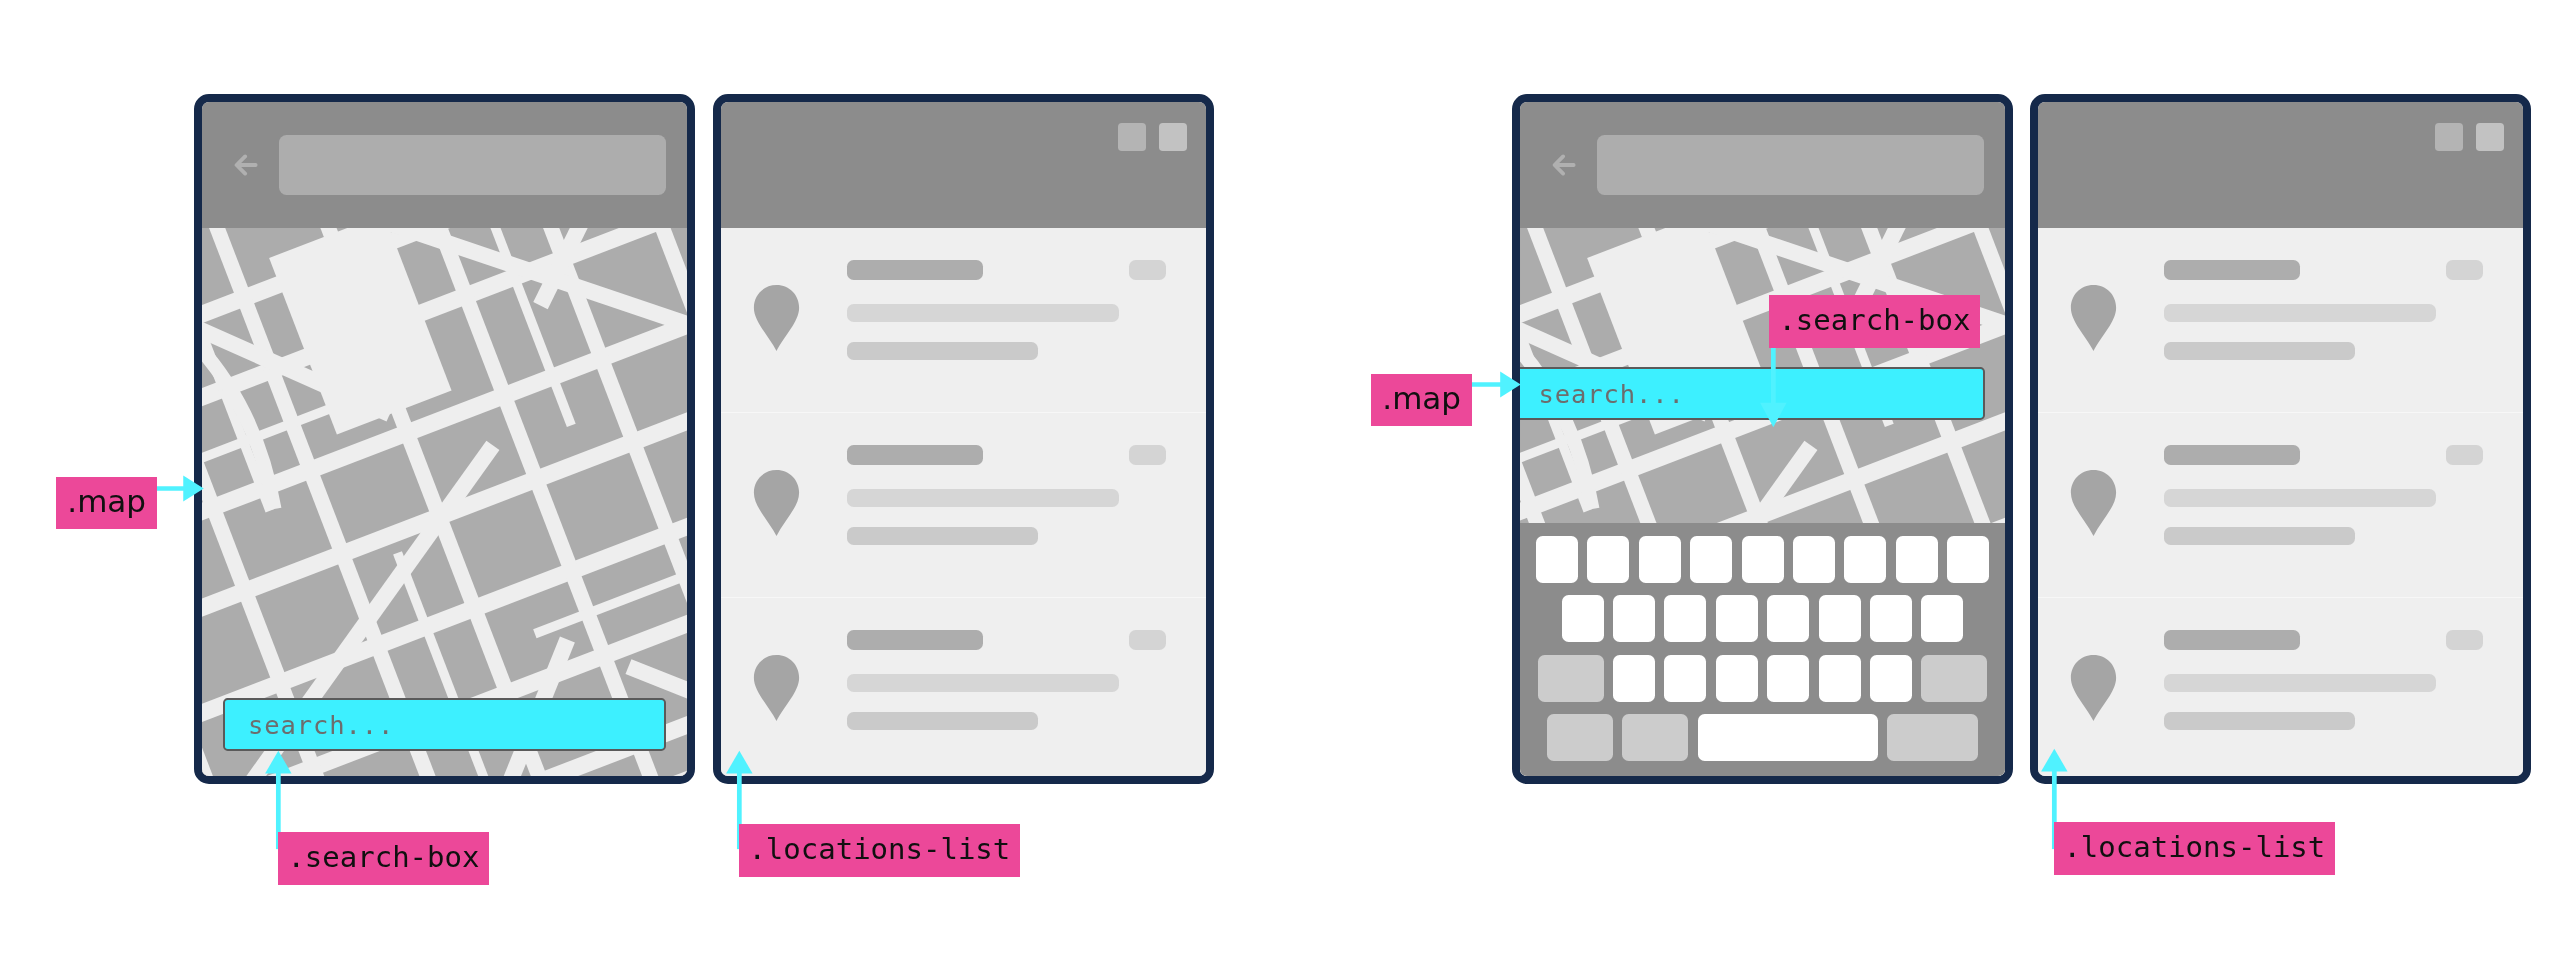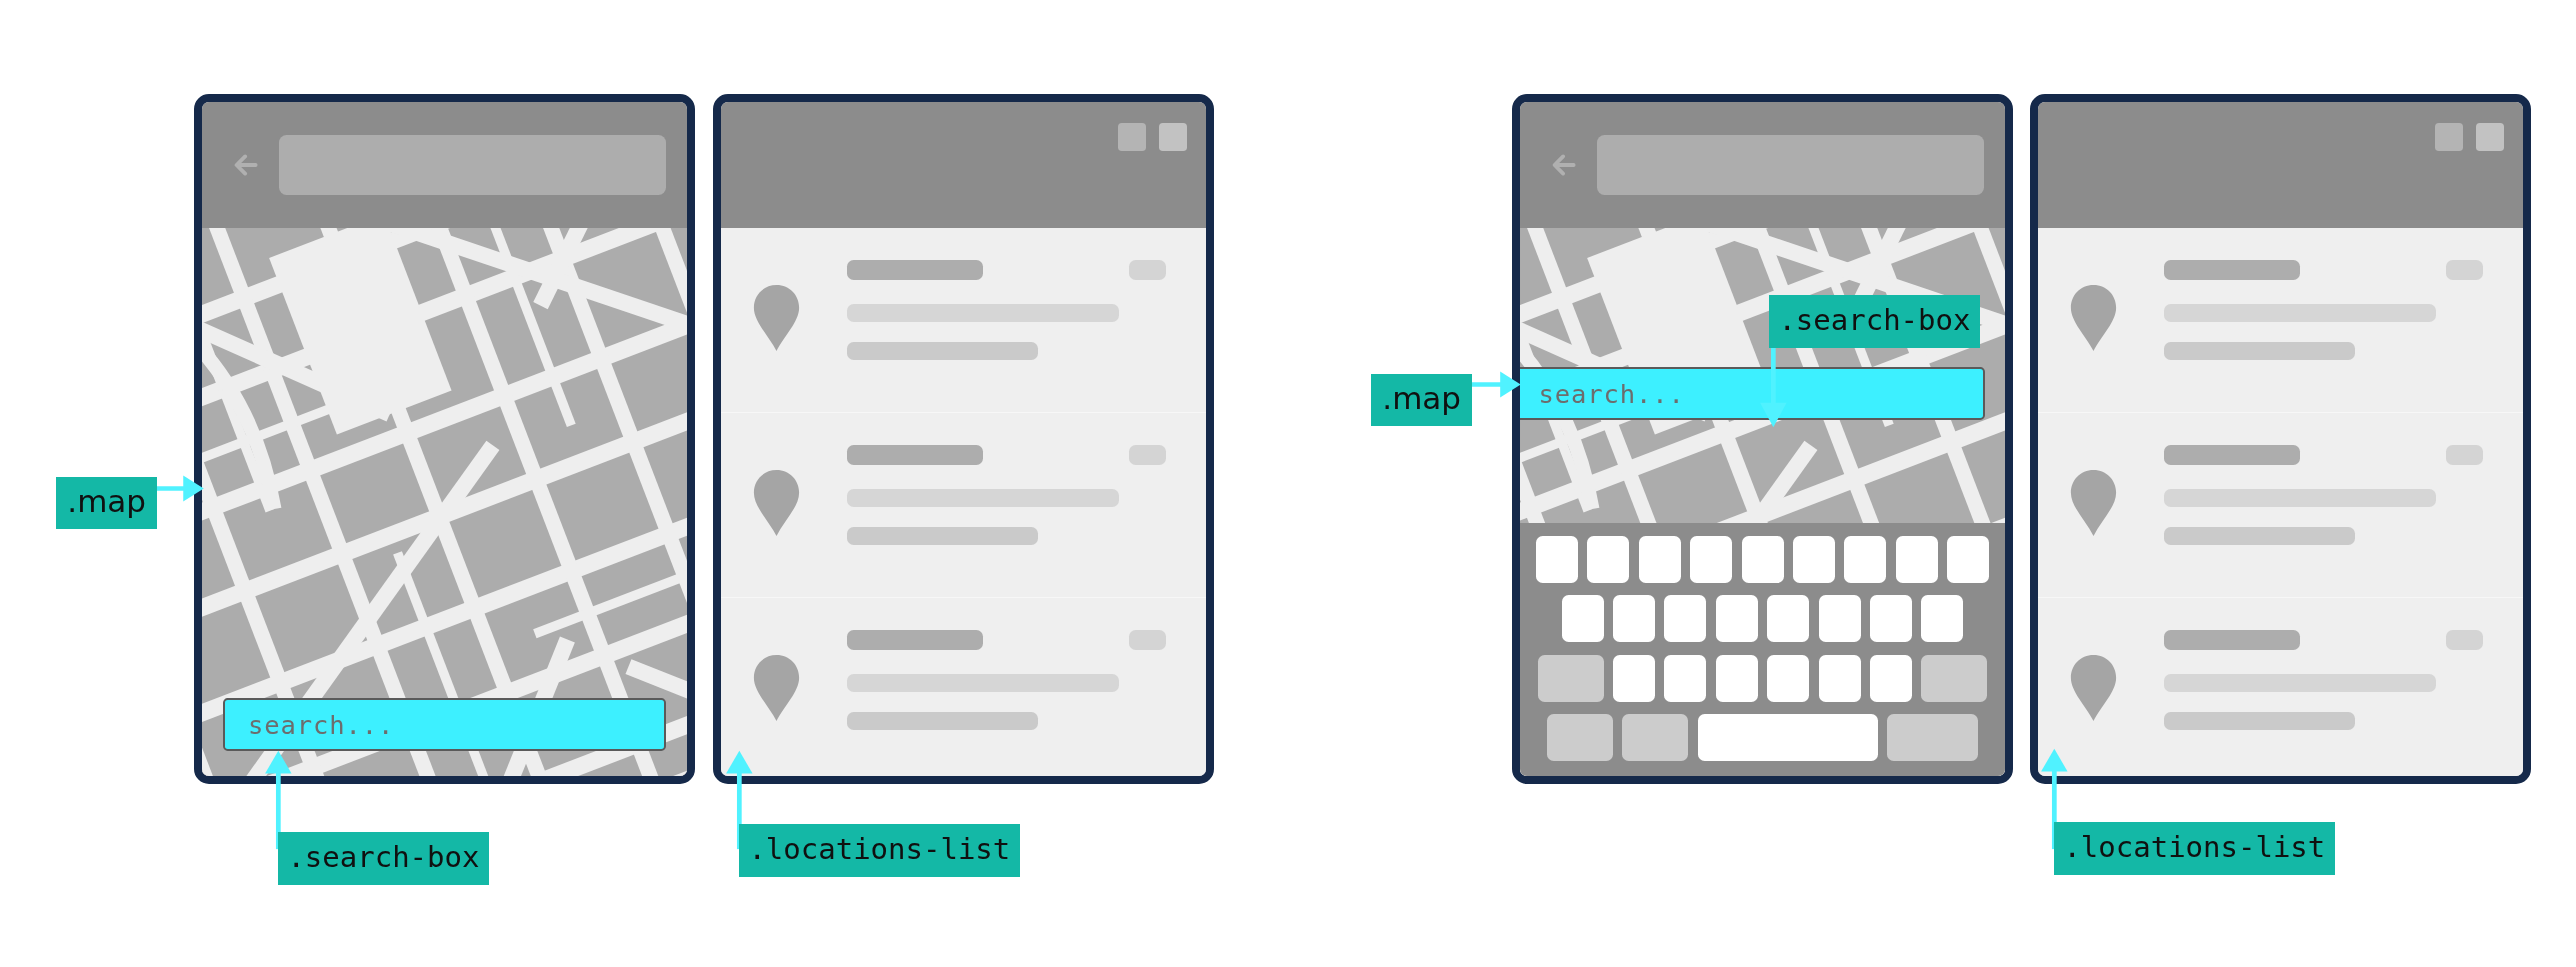--- a/index.html
+++ b/index.html
@@ -157,21 +157,21 @@
     border-radius: 6.6px;
   }
   .bar.title  { left: 126px; top: 32px;  width: 136px; height: 20px; background: #adadad; }
   .bar.badge  { right: 40px; top: 32px;  width: 37px;  height: 20px; background: #d4d4d4; }
   .bar.line1  { left: 126px; top: 76px;  width: 272px; height: 18px; background: #d6d6d6; }
   .bar.line2  { left: 126px; top: 114px; width: 191px; height: 18px; background: #cacaca; }
 
   
   .ann {
     position: absolute;
-    background: #14b8a6;
+    background: #ec4899;
     color: #101010;
     font-family: "DejaVu Sans Mono", "Liberation Mono", monospace;
     font-size: 29px;
     line-height: 1;
     padding: 11.3px 9.4px 12.3px 9.4px;
     white-space: nowrap;
     z-index: 20;
   }
   .ann.sans {
     font-family: "DejaVu Sans", "Liberation Sans", sans-serif;

